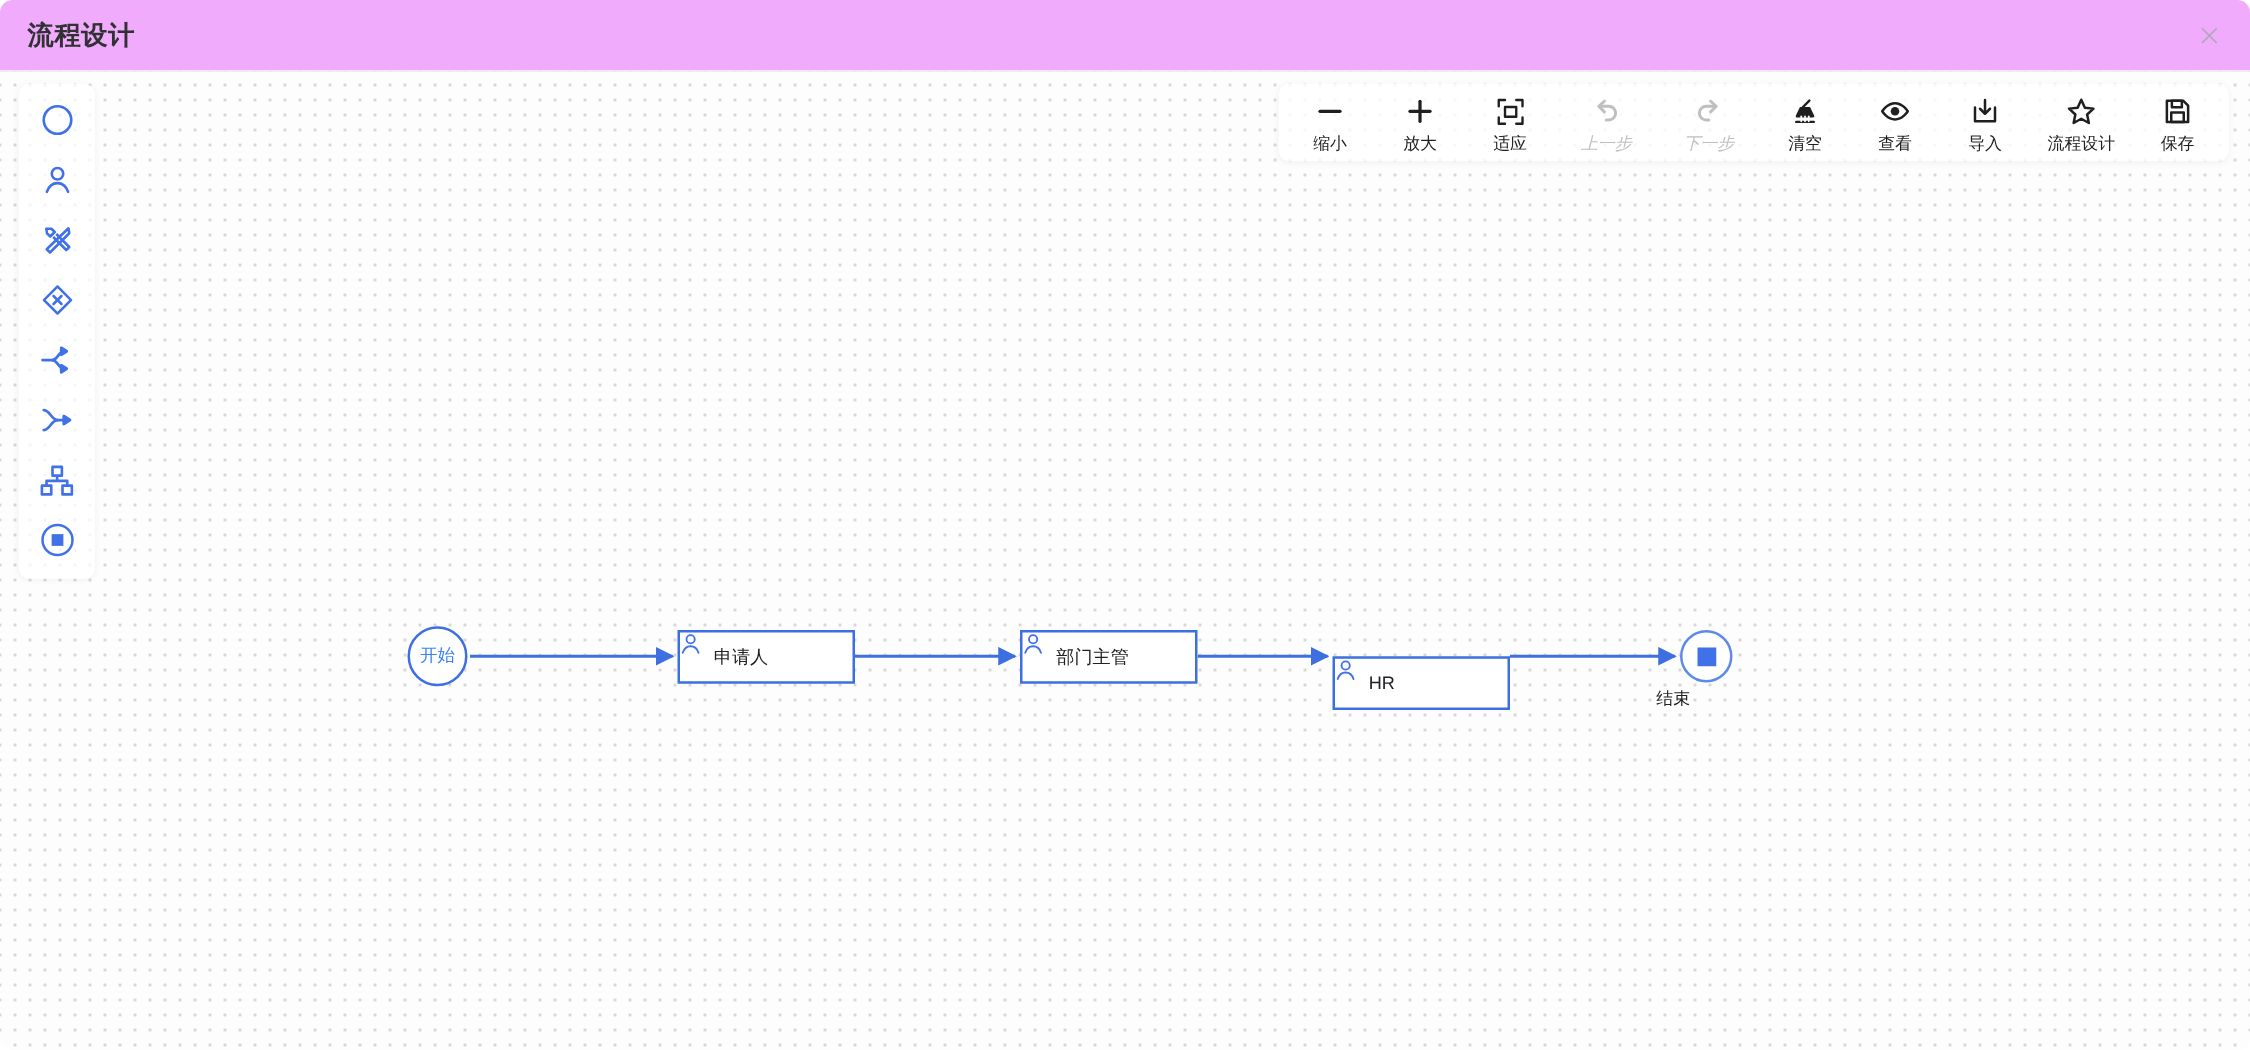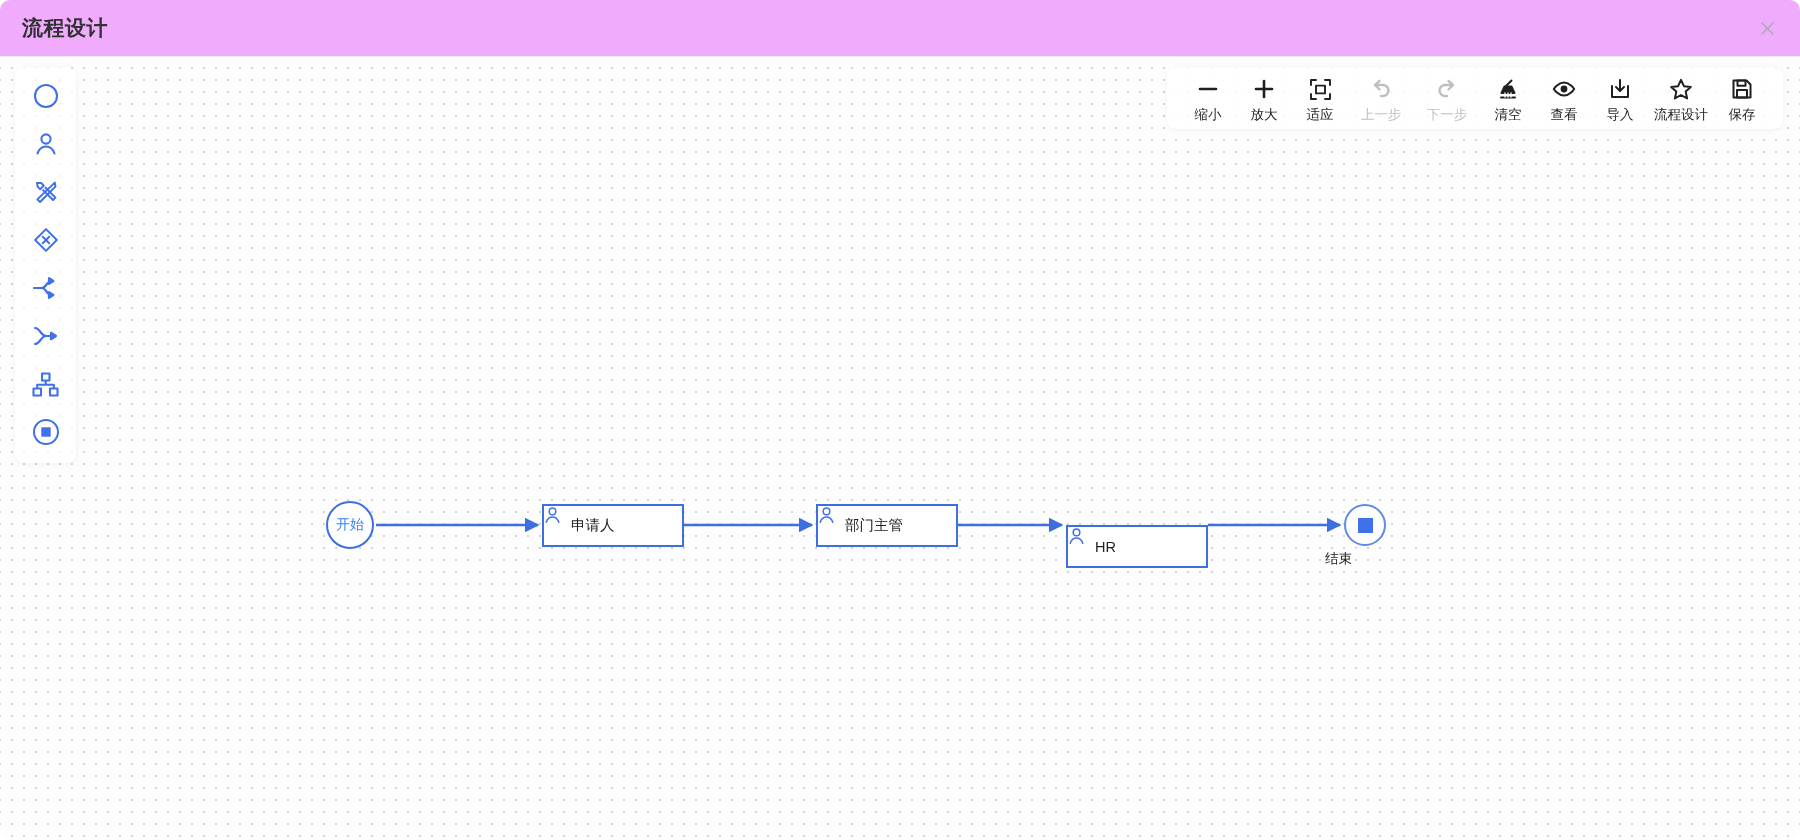--- a/index.html
+++ b/index.html
@@ -80,33 +80,33 @@
 
   
   .toolbar {
     position: absolute;
     right: 17px; top: 10px;
     background: rgba(255,255,255,0.80);
     border-radius: 9px;
     box-shadow: 0 1px 6px rgba(0,0,0,0.055);
     display: flex; align-items: flex-start;
     padding: 9px 14px 7px 14px;
-    gap: 2px;
+    gap: 18px;
     z-index: 20;
   }
   .tool {
     width: 54px;
     display: flex; flex-direction: column;
     align-items: center;
     gap: 6px;
     cursor: pointer;
     color: #1f1f1f;
   }
   .tool.wide { width: 64px; }
-  .tool.disabled { color: #bfbfbf; cursor: not-allowed; }
+  .tool.disabled { color: #bfbfbf; cursor: not-allowed; font-style: italic; }
   .tool-ico {
     height: 26px;
     display: flex; align-items: center; justify-content: center;
   }
   .tool-ico svg { display: block; }
   .tool-label {
     font-size: 13.5px;
     line-height: 1;
     white-space: nowrap;
     color: inherit;

